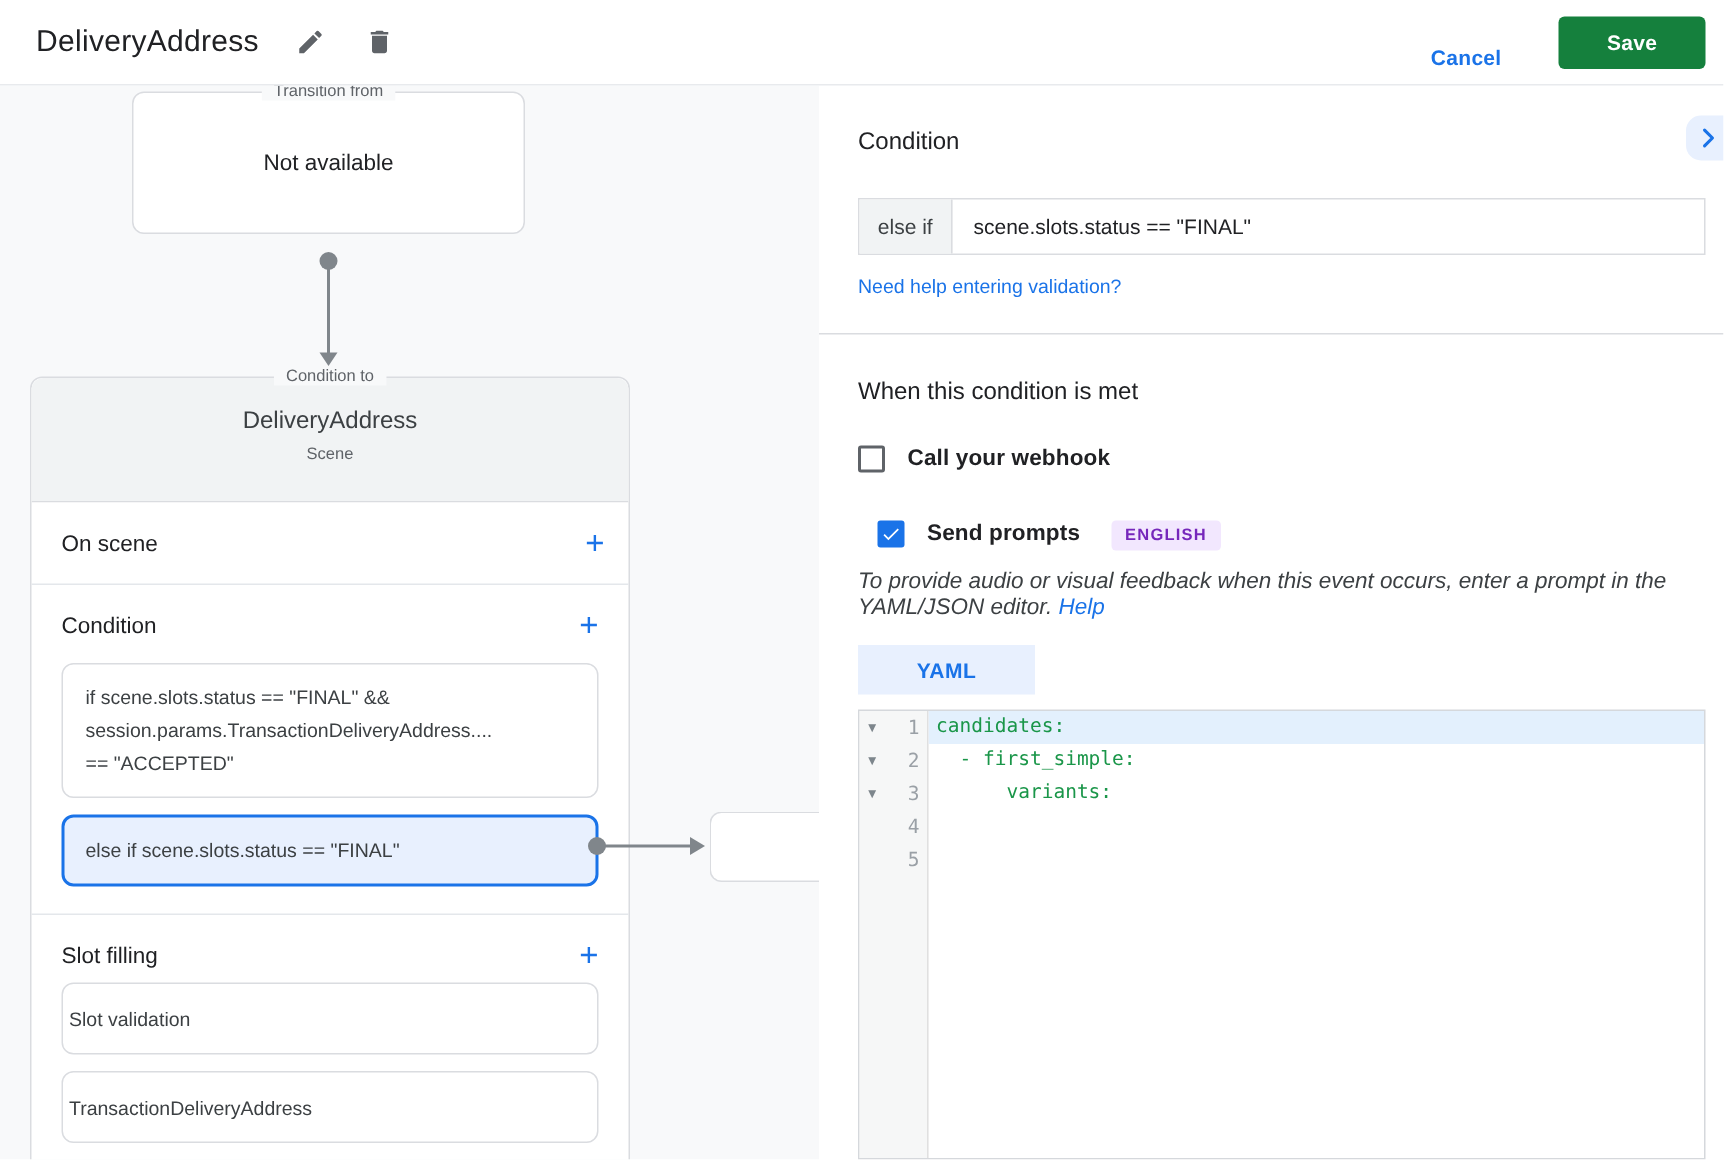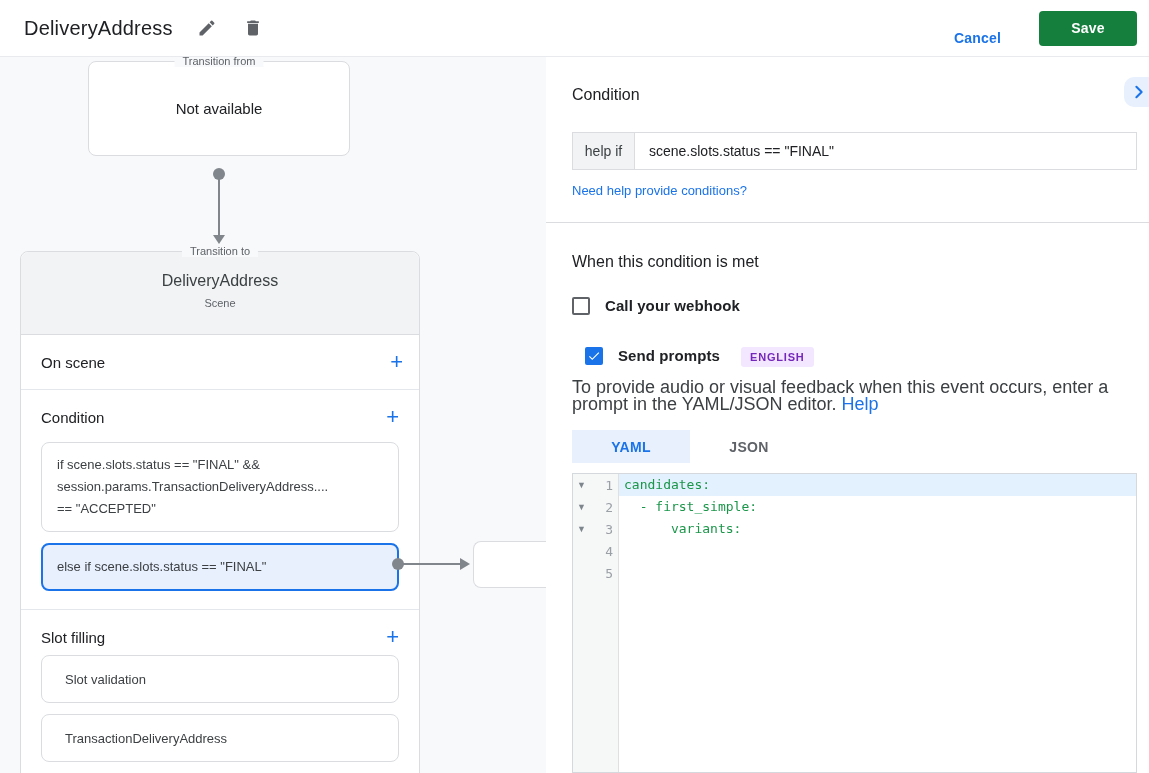--- a/index.html
+++ b/index.html
@@ -58,21 +58,21 @@
   .card-section { padding:15px 20px 0 20px; }
   .sec-head { display:flex; align-items:center; justify-content:space-between; height:24px;
               padding-right:0px; margin-bottom:0; }
   .sec-cond { border-bottom:1px solid #e4e7eb; padding-bottom:18px; }
   .flow-card { border:1px solid #dadce0; border-radius:8px; background:#fff;
                padding:11px 15px; font-size:13px; line-height:22px; color:#3c4043;
                white-space:pre-line; margin-top:13px; }
   .flow-card.selected { background:#e8f0fe; border:2px solid #1a73e8; margin-top:11px;
                         padding:11px 14px; }
   .slot-card { border:1px solid #dadce0; border-radius:8px; background:#fff; height:48px;
-               display:flex; align-items:center; padding:0 23px; font-size:13px; color:#3c4043;
+               display:flex; align-items:center; padding:0 4px; font-size:13px; color:#3c4043;
                margin-top:6px; }
   .slot-card + .slot-card { margin-top:11px; }
 
   .hconn-dot { position:absolute; left:392px; top:501px; width:12px; height:12px;
                border-radius:50%; background:#80868b; }
   .hconn-line { position:absolute; left:398px; top:506px; width:63px; height:2px; background:#80868b; }
   .hconn-arrow { position:absolute; left:460px; top:501px; width:0; height:0;
                  border-top:6px solid transparent; border-bottom:6px solid transparent;
                  border-left:10px solid #80868b; }
   .target-box { position:absolute; left:473px; top:484px; width:74px; height:47px;
@@ -107,22 +107,22 @@
   .row-prompts { top:290px;margin-left:13px; }
   .checkbox { width:18px; height:18px; border:2px solid #5f6368; border-radius:2px;
               background:#fff; flex:none; cursor:pointer; }
   .checkbox.checked { border:none; background:#1a73e8; display:flex; align-items:center;
                       justify-content:center; }
   .checkbox.checked svg { width:14px; height:14px; fill:#fff; }
   .check-label { font-size:15px; font-weight:700; color:#202124; letter-spacing:.1px; }
   .lang-badge { margin-left:6px; background:#f2e7fe; color:#7627bb; font-size:11px;
                 font-weight:700; letter-spacing:.8px; padding:4px 9px; border-radius:3px; }
 
-  .d-para { position:absolute; left:26px; top:322px; width:562px; font-size:18px;
-            line-height:17px; color:#3c4043; }
+  .d-para { position:absolute; left:26px; top:322px; width:562px; font-size:15px;
+            line-height:17px; color:#3c4043;font-style:italic; }
   .d-para a { color:#1a73e8; text-decoration:none; }
 
   .tabs { position:absolute; left:26px; top:373px; display:flex;justify-content:center; }
   .tab { width:118px; height:33px; display:flex; align-items:center; justify-content:center;
          font-size:14px; font-weight:700; letter-spacing:.3px; color:#5f6368; cursor:pointer; }
   .tab.active { background:#e8f0fe; color:#1a73e8; }
 
   .editor { position:absolute; left:26px; top:416px; width:565px; height:300px;
             border:1px solid #d5d8dc; display:flex; background:#fff; overflow:hidden; }
   .gutter { width:46px; background:#f6f7f7; border-right:1px solid #e0e0e0; flex:none; }
@@ -166,21 +166,21 @@
     <div class="tfrom-box">
       <span class="legend">Transition from</span>
       <span class="tfrom-value">Not available</span>
     </div>
 
     <div class="vconn-line"></div>
     <div class="vconn-dot"></div>
     <div class="vconn-arrow"></div>
 
     <div class="scene-card">
-      <span class="legend">Transition to</span>
+      <span class="legend">Condition to</span>
       <div class="scene-header">
         <div class="scene-name">DeliveryAddress</div>
         <div class="scene-type">Scene</div>
       </div>
 
       <div class="card-row">
         <span class="row-label">On scene</span>
         <button class="plus">+</button>
       </div>
 
@@ -218,24 +218,24 @@
   <div class="detail">
 
     <h2 class="d-title">Condition</h2>
     <button class="collapse-btn">
       <svg viewBox="0 0 10 16">
           <polyline points="2,2 8,8 2,14"></polyline>
         </svg>
     </button>
 
     <div class="cond-input">
-      <div class="cond-prefix">help if</div>
+      <div class="cond-prefix">else if</div>
       <div class="cond-value">scene.slots.status == "FINAL"</div>
     </div>
-    <a class="help-link" href="#">Need help provide conditions?</a>
+    <a class="help-link" href="#">Need help entering validation?</a>
 
     <div class="d-divider"></div>
 
     <h2 class="d-title2">When this condition is met</h2>
 
     <div class="check-row row-webhook">
       <div class="checkbox"></div>
       <span class="check-label">Call your webhook</span>
     </div>
 
@@ -246,21 +246,20 @@
           </svg>
       </div>
       <span class="check-label">Send prompts</span>
       <span class="lang-badge">ENGLISH</span>
     </div>
 
     <p class="d-para"><span>To provide audio or visual feedback when this event occurs, enter a prompt in the YAML/JSON editor.</span> <a href="#">Help</a></p>
 
     <div class="tabs" id="tabs">
         <div class="tab active">YAML</div>
-        <div class="tab">JSON</div>
       </div>
 
     <div class="editor">
       <div class="gutter" id="gutter">
           <div class="gut-row">
             <span class="fold">▼</span>
             <span class="lnum">1</span>
           </div>
           <div class="gut-row">
             <span class="fold">▼</span>

